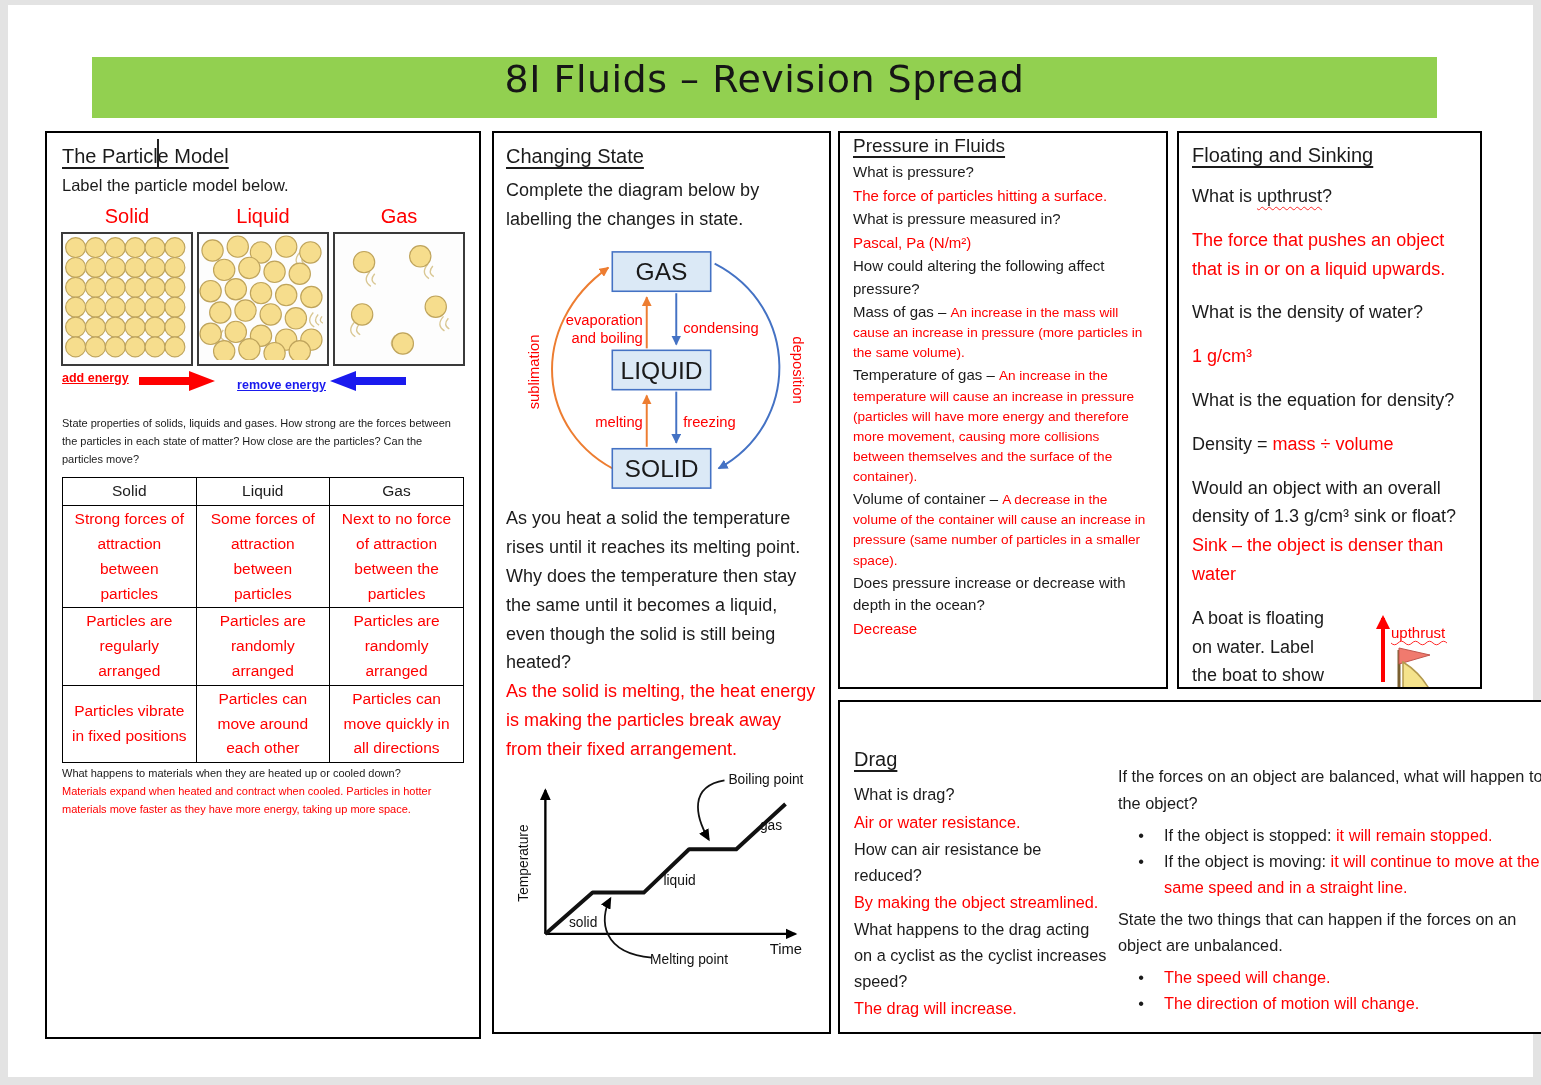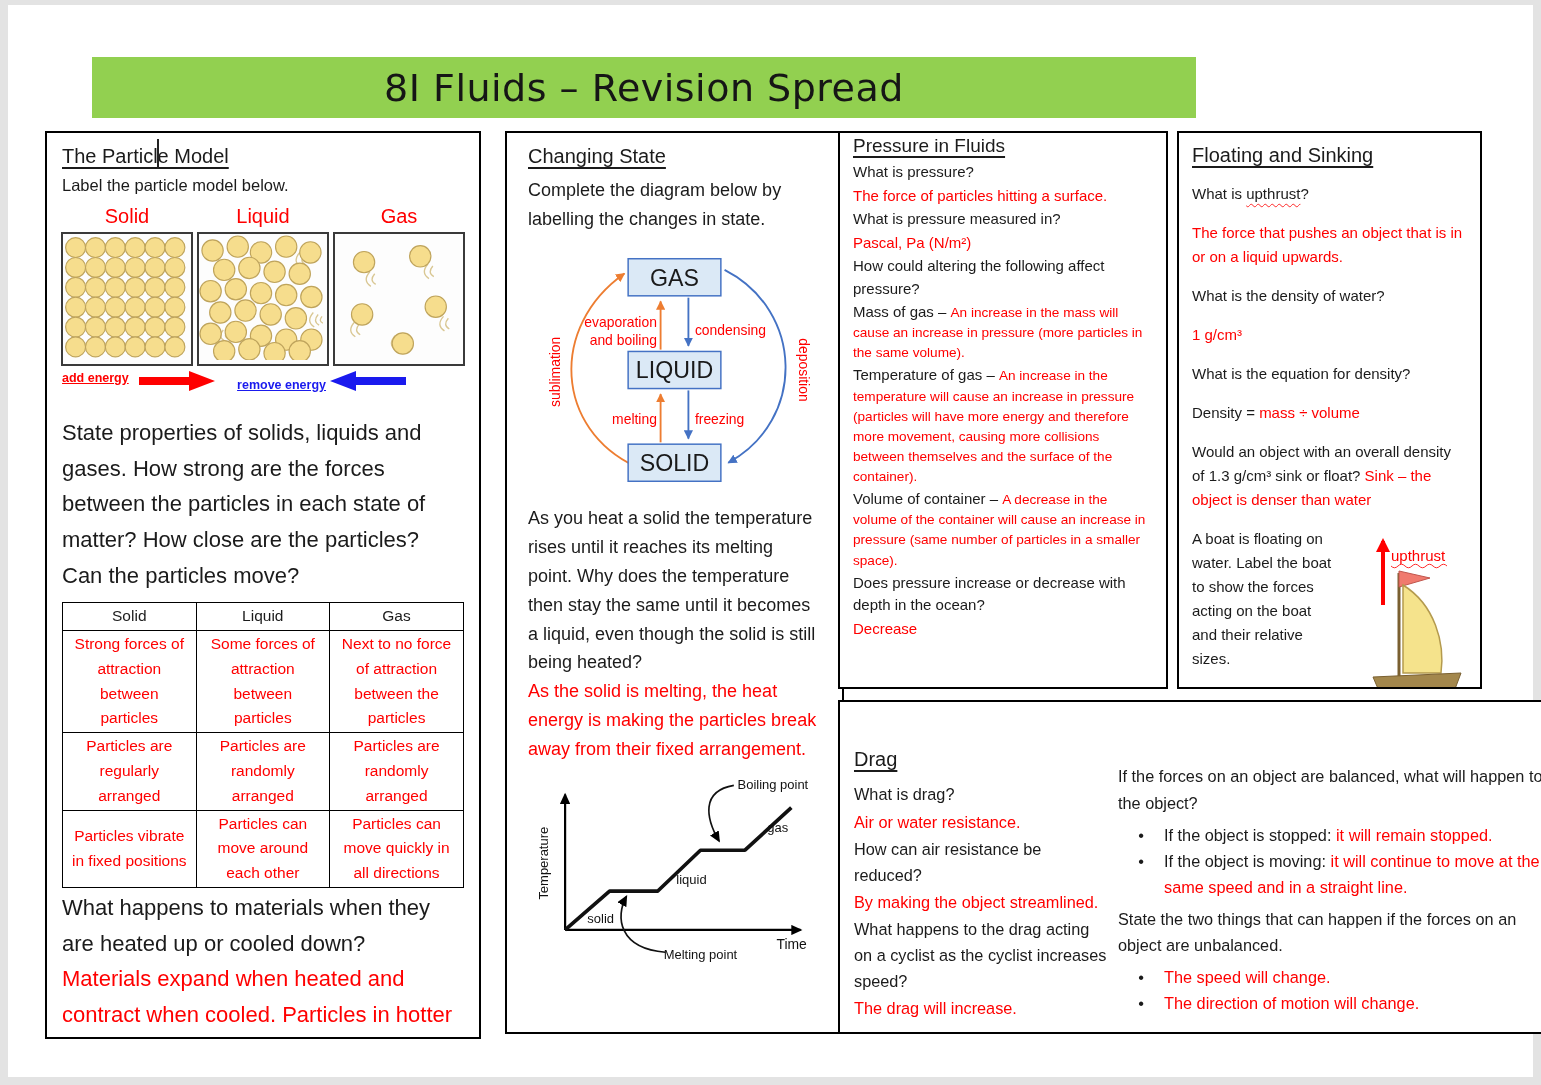--- a/index.html
+++ b/index.html
@@ -1,22 +1,22 @@
 <!DOCTYPE html>
 <html><head>
 <meta charset="utf-8">
 <style>
   html,body{margin:0;padding:0;background:#e3e3e3;}
   .stage{position:relative;width:1541px;height:1085px;background:#e3e3e3;font-family:"Liberation Sans",sans-serif;color:#1b1b1b;overflow:hidden;}
   .page{position:absolute;left:8px;top:5px;width:1525px;height:1072px;background:#fff;}
-  .banner{position:absolute;left:92px;top:57px;width:1104px;height:61px;background:#92d050;display:flex;align-items:center;justify-content:center;}
+  .banner{position:absolute;left:92px;top:57px;width:1345px;height:61px;background:#92d050;display:flex;justify-content:center;}
   .banner-title{font-family:"DejaVu Sans",sans-serif;font-size:38px;color:#161616;letter-spacing:.5px;}
   .box{position:absolute;background:#fff;border:2px solid #000;box-sizing:border-box;overflow:hidden;}
   .b1{left:45px;top:131px;width:436px;height:908px;padding:10px 15px;}
-  .b2{left:505px;top:131px;width:339px;height:903px;padding:10px 21px;}
+  .b2{left:492px;top:131px;width:339px;height:903px;padding:10px 12px;}
   .b3{left:838px;top:131px;width:330px;height:558px;padding:0 13px;}
   .b4{left:1177px;top:131px;width:305px;height:558px;padding:9px 13px;}
   .b5{left:838px;top:700px;width:736px;height:334px;padding:10px 14px;display:flex;align-items:flex-end;}
   h2{font-size:20px;font-weight:400;margin:2px 0 8px 0;position:relative;}
   h2 .u{text-decoration:underline;text-underline-offset:4px;text-decoration-thickness:1.5px;}
   .caret{position:absolute;left:95px;top:-6px;width:1.5px;height:30px;background:#222;}
   .red{color:#ff0000;}
   .blue{color:#1a1aee;}
   .wavy{text-decoration:underline wavy #ff2a2a;text-decoration-thickness:1px;text-underline-offset:4px;}
   p{margin:0;}
@@ -25,34 +25,34 @@
   .prow{display:flex;justify-content:space-between;}
   .pcol{width:130px;display:flex;flex-direction:column;align-items:center;}
   .plabel{font-size:20px;color:#ff0000;margin-bottom:4px;}
   .pbox{border:2.5px solid #3a3a3a;width:128px;height:130px;background:#fdfdfd;}
   .energy-row{display:flex;justify-content:space-between;align-items:flex-start;height:44px;margin-top:5px;}
   .elabel{font-size:12.5px;font-weight:bold;text-decoration:underline;}
   .addE{display:flex;flex-direction:row;align-items:flex-start;}
   .addE svg{margin-left:10px;margin-top:-1px;}
   .remE{display:flex;flex-direction:row;align-items:flex-end;}
   .remE svg{margin-right:58px;margin-top:-1px;}
-  .b1 .para{font-size:22px;line-height:1.62;}
+  .b1 .para{font-size:11px;line-height:1.62;}
   table.props{border-collapse:collapse;width:100%;margin:9px 0 2px;}
   table.props th,table.props td{border:1.6px solid #000;font-weight:400;font-size:15.5px;line-height:1.6;text-align:center;padding:1px 6px;}
   table.props td{color:#ff0000;}
   
   .b2 .intro{font-size:18px;line-height:1.62;margin:6px 0 10px;}
   .b2 .para{font-size:18px;line-height:1.6;}
   .diagram-wrap,.graph-wrap{display:flex;justify-content:center;}
   
   .b3 p{font-size:15px;line-height:1.5;margin:1px 0;}
   .b3 .small{font-size:13.6px;line-height:1.48;}
   .b3 .qlabel{font-size:15px;}
   
-  .b4 p{font-size:15px;line-height:1.6;margin:15px 0;}
+  .b4 p{font-size:18px;line-height:1.6;margin:15px 0;}
   .boat-float{float:right;width:128px;height:228px;margin:2px 0 0 4px;}
   
   .b5 .dragcol{width:256px;flex:0 0 auto;}
   .b5 .forcecol{flex:1;padding-left:8px;}
   .b5 p{font-size:16.3px;line-height:1.6;margin:1px 0;}
   .bullets{margin:6px 0;}
   .bullet{display:flex;font-size:16.3px;line-height:1.6;}
   .bullet .dot{width:46px;text-align:center;flex:0 0 auto;}
   .bullet .btext{flex:1;padding-right:4px;}
   svg text{font-family:"Liberation Sans",sans-serif;}

